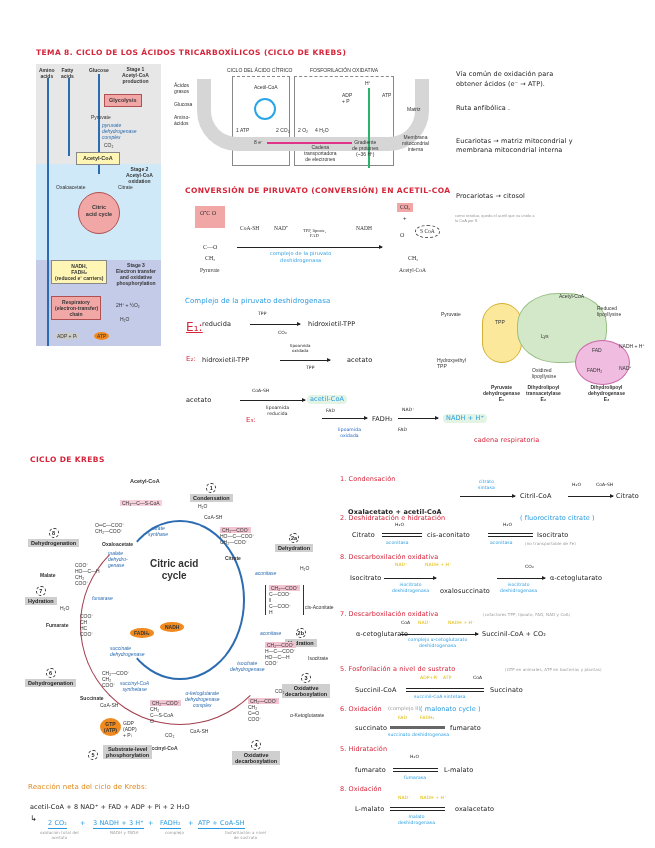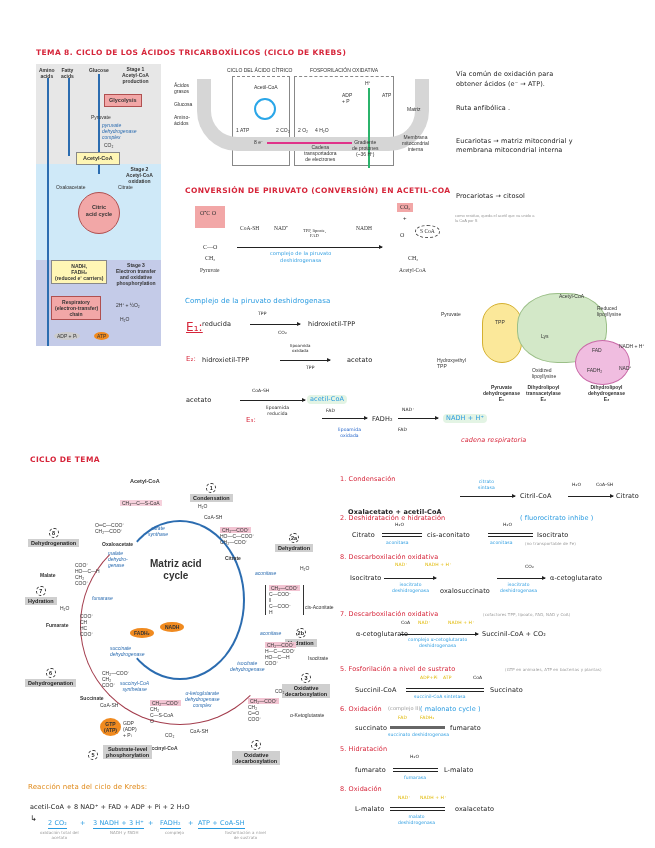--- a/index.html
+++ b/index.html
@@ -174,21 +174,21 @@
 reducida</div>
 <div class="abs hw" style="left:326px; top:408px; font-size:4.5px;">FAD</div>
 <div class="abs arrow" style="left:322px; top:418px; width:45px;"></div>
 <div class="abs hw blue" style="left:338px; top:427px; font-size:4.5px; white-space:pre; text-align:center; color:#1c5fc8;">lipoamida
 oxidada</div>
 <div class="abs hw" style="left:372px; top:415px;">FADH₂</div>
 <div class="abs hw" style="left:402px; top:407px; font-size:4.5px;">NAD⁺</div>
 <div class="abs arrow" style="left:398px; top:418px; width:40px;"></div>
 <div class="abs hw" style="left:398px; top:427px; font-size:4.5px;">FAD</div>
 <div class="abs hw blue hl-green" style="left:443px; top:414px;">NADH + H⁺</div>
-<div class="abs hw red" style="left:461px; top:436px;font-style:italic;">cadena respiratoria</div>
+<div class="abs hw red" style="left:474px; top:436px;">cadena respiratoria</div>
 
 <div class="abs" style="left:437px; top:285px; width:215px; height:105px;">
   <div class="abs" style="left:45px; top:18px; width:40px; height:60px; background:#fbe89a; border:1px solid #d4b030; border-radius:20px;"></div>
   <div class="abs" style="left:80px; top:8px; width:90px; height:70px; background:#d3e8c8; border:1px solid #9bbf88; border-radius:45%;"></div>
   <div class="abs" style="left:138px; top:55px; width:55px; height:45px; background:#f0bde0; border:1px solid #c96aa8; border-radius:50%;"></div>
   <div class="abs fig" style="left:4px; top:26px;">Pyruvate</div>
   <div class="abs fig" style="left:58px; top:34px;">TPP</div>
   <div class="abs fig" style="left:0; top:72px; white-space:pre;">Hydroxyethyl
 TPP</div>
   <div class="abs fig" style="left:104px; top:48px;">Lys</div>
@@ -205,26 +205,26 @@
 <div class="abs fig fig-b" style="left:483px; top:384px; white-space:pre; text-align:center;">Pyruvate
 dehydrogenase
 E₁</div>
 <div class="abs fig fig-b" style="left:526px; top:384px; white-space:pre; text-align:center;">Dihydrolipoyl
 transacetylase
 E₂</div>
 <div class="abs fig fig-b" style="left:588px; top:384px; white-space:pre; text-align:center;">Dihydrolipoyl
 dehydrogenase
 E₃</div>
 
-<div class="abs hw title" style="left:30px; top:455px;">CICLO DE TEMA</div>
+<div class="abs hw title" style="left:30px; top:455px;">CICLO DE KREBS</div>
 
 <div class="abs" style="left:20px; top:470px; width:310px; height:305px;">
   <div class="abs" style="left:95px; top:50px; width:130px; height:160px; border:2px solid #2b6cb0; border-radius:50%; border-left-color:transparent;"></div>
   <div class="abs" style="left:60px; top:55px; width:200px; height:200px; border:1.5px solid #a33c4c; border-radius:50%; border-top-color:transparent; border-right-color:transparent;"></div>
-  <div class="abs fig fig-b" style="left:130px; top:88px; font-size:10px; white-space:pre; text-align:center; line-height:1.2;">Matriz acid
+  <div class="abs fig fig-b" style="left:130px; top:88px; font-size:10px; white-space:pre; text-align:center; line-height:1.2;">Citric acid
 cycle</div>
   <div class="abs fig fig-b" style="left:110px; top:8px; font-size:5.5px;">Acetyl-CoA</div>
   <div class="abs fig" style="left:100px; top:30px; background:#f6d1dc; padding:0 2px;">CH₃—C—S-CoA</div>
 
   <div class="abs" style="left:170px; top:5px; text-align:center;">
     <div class="circle-num">1</div><br>
     <div class="box-gray">Condensation</div>
   </div>
   <div class="abs fig" style="left:178px; top:33px;">H₂O</div>
   <div class="abs fig" style="left:184px; top:44px;">CoA-SH</div>
@@ -336,21 +336,21 @@
 <div class="abs hw blue" style="left:478px; top:479px; font-size:4.5px; white-space:pre; text-align:center;">citrato
 sintasa</div>
 <div class="abs arrow" style="left:460px; top:496px; width:55px;"></div>
 <div class="abs hw" style="left:520px; top:492px;">Citril-CoA</div>
 <div class="abs hw" style="left:572px; top:482px; font-size:4.5px;">H₂O</div>
 <div class="abs hw" style="left:596px; top:482px; font-size:4.5px;">CoA-SH</div>
 <div class="abs arrow" style="left:568px; top:496px; width:45px;"></div>
 <div class="abs hw" style="left:616px; top:492px;">Citrato</div>
 
 <div class="abs hw red" style="left:340px; top:514px;">2. Deshidratación e hidratación</div>
-<div class="abs hw blue" style="left:520px; top:514px;">( fluorocitrato inhibe )</div>
+<div class="abs hw blue" style="left:520px; top:514px;">( fluorocitrato citrate )</div>
 <div class="abs hw" style="left:352px; top:531px;">Citrato</div>
 <div class="abs hw" style="left:395px; top:522px; font-size:4.5px;">H₂O</div>
 <div class="abs dbl" style="left:382px; top:533px; width:40px;"></div>
 <div class="abs hw blue" style="left:386px; top:540px; font-size:4.5px;">aconitasa</div>
 <div class="abs hw" style="left:427px; top:531px;">cis-aconitato</div>
 <div class="abs hw" style="left:503px; top:522px; font-size:4.5px;">H₂O</div>
 <div class="abs dbl" style="left:488px; top:533px; width:45px;"></div>
 <div class="abs hw blue" style="left:490px; top:540px; font-size:4.5px;">aconitasa</div>
 <div class="abs hw" style="left:537px; top:531px;">Isocitrato</div>
 <div class="abs hw small-note" style="left:525px; top:541px;">(no transportable de Fe)</div>

